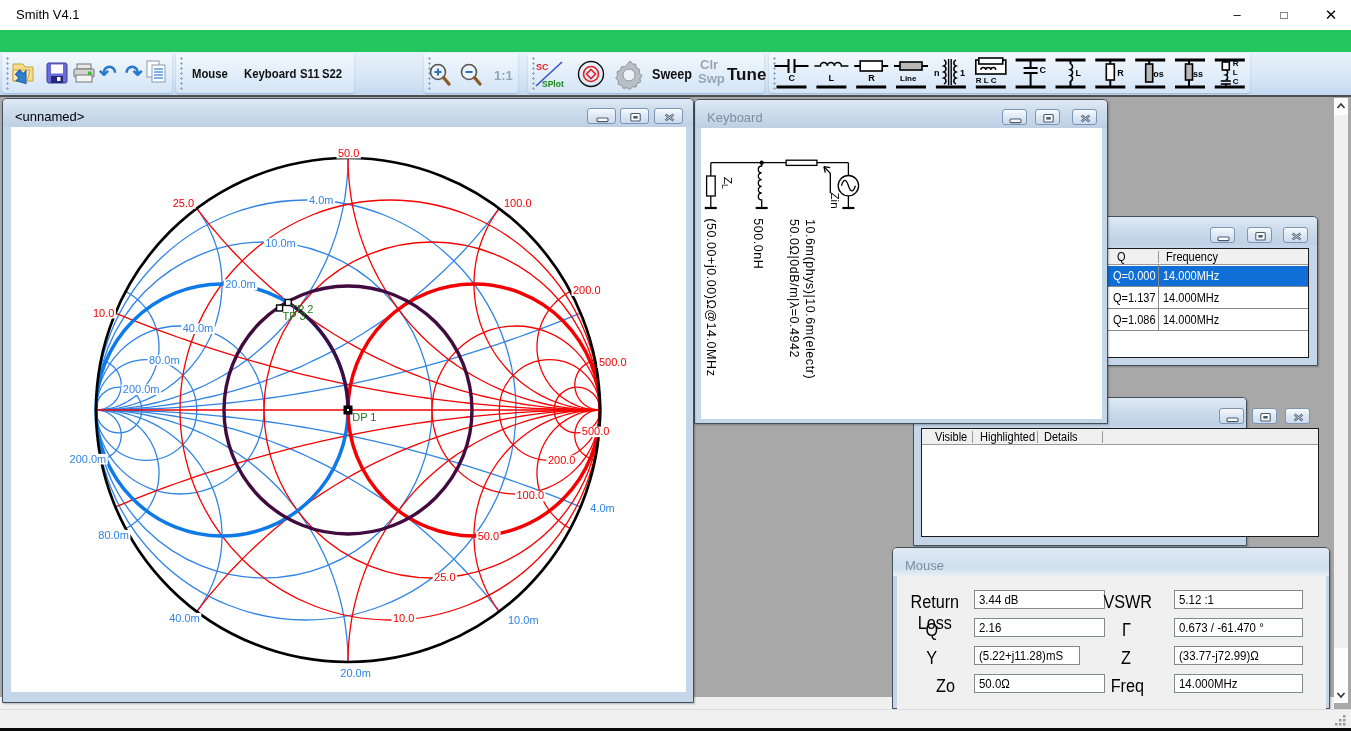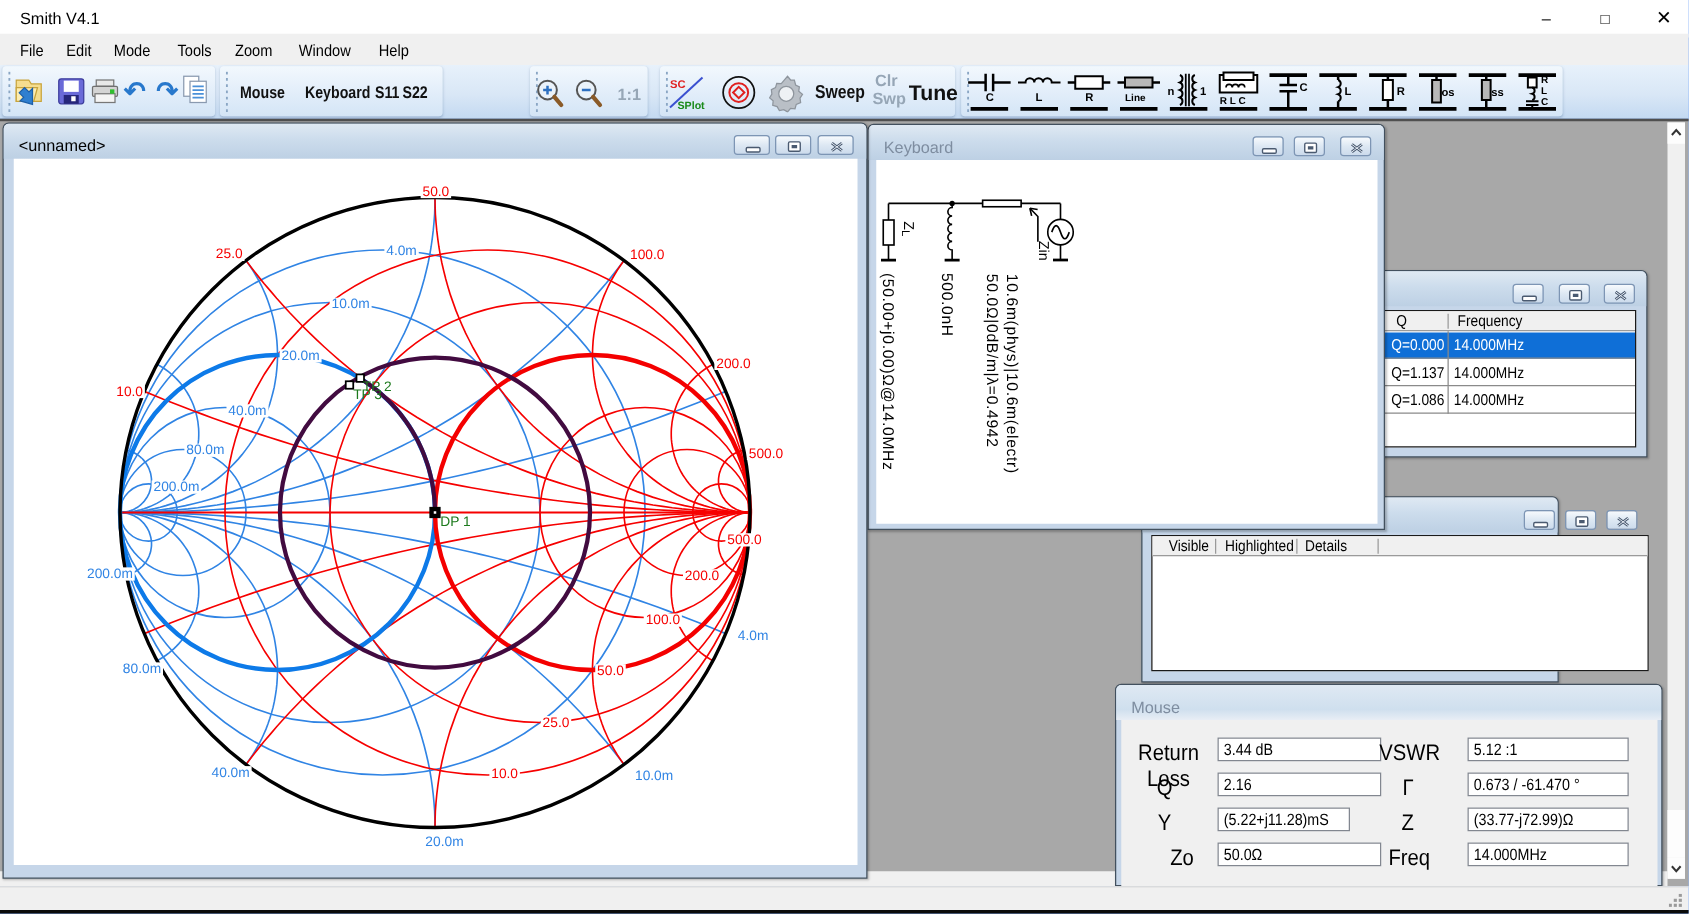--- a/index.html
+++ b/index.html
@@ -1,16 +1,16 @@
 <!DOCTYPE html>
 <html><head><meta charset="utf-8"><style>
 *{margin:0;padding:0;box-sizing:border-box}
 html,body{width:1351px;height:731px;overflow:hidden;font-family:"Liberation Sans",sans-serif;background:#fff}
 .abs{position:absolute}
-#app{position:relative;width:1351px;height:731px;background:#3b82f6}
+#app{position:relative;width:1351px;height:731px;background:#22c55e}
 #titlebar{position:absolute;left:0;top:0;width:1351px;height:30px;background:#fff;color:#000}
 #titlebar .t{position:absolute;left:16px;top:7px;font-size:13px}
 .winctl{position:absolute;top:0;height:30px;width:46px;text-align:center;line-height:30px;font-size:13px;color:#000}
 #menubar{position:absolute;left:0;top:27px;width:1351px;height:25px;background:#f0f0f0}
 #menubar span{position:absolute;top:6px;font-size:13px;color:#000;transform:scaleX(.9);transform-origin:0 50%}
 #toolbar{position:absolute;left:0;top:52px;width:1351px;height:43px;background:linear-gradient(180deg,#e7f1fb 0%,#d9e7f6 55%,#c3d9f1 100%)}
 .tgrp{position:absolute;top:1px;height:40px;border-radius:3px;background:linear-gradient(180deg,#f2f8fd 0%,#e3eefa 50%,#d4e5f6 100%);box-shadow:0 1px 2px rgba(80,110,150,.35)}
 .tsep{position:absolute;top:4px;height:34px;width:3px;background-image:radial-gradient(circle,#8aa6c4 34%,transparent 36%);background-size:3px 5px;background-repeat:repeat-y}
 .tbtxt{position:absolute;font-weight:bold;color:#111;font-size:13.5px}
 .sqz{transform:scaleX(0.84);transform-origin:0 50%}
@@ -30,29 +30,20 @@
 #statusbar{position:absolute;left:0;top:709px;width:1351px;height:19px;background:#f0f0f0;border-top:1px solid #dcdcdc}
 #bottomstrip{position:absolute;left:0;top:728px;width:1351px;height:3px;background:#0a0a0a}
 svg{display:block}
 </style></head><body>
 <div id="app">
 <div id="titlebar">
       <span class="t">Smith V4.1</span>
       <span class="winctl" style="left:1214px">–</span>
       <span class="winctl" style="left:1261px;font-size:12px">□</span>
       <span class="winctl" style="left:1308px;font-size:15px">✕</span>
-    </div>
-    <div id="menubar">
-      <span style="left:16px">File</span>
-      <span style="left:53px">Edit</span>
-      <span style="left:91px">Mode</span>
-      <span style="left:142px">Tools</span>
-      <span style="left:188px">Zoom</span>
-      <span style="left:239px">Window</span>
-      <span style="left:303px">Help</span>
     </div>
     <div id="toolbar">
       <div class="tgrp" style="left:2px;width:170px"></div>
       <div class="tgrp" style="left:176px;width:178px"></div>
       <div class="tgrp" style="left:424px;width:94px"></div>
       <div class="tgrp" style="left:528px;width:236px"></div>
       <div class="tgrp" style="left:769px;width:481px"></div>
       <div class="tsep" style="left:6px"></div>
       <div class="tsep" style="left:180px"></div>
       <div class="tsep" style="left:428px"></div>

